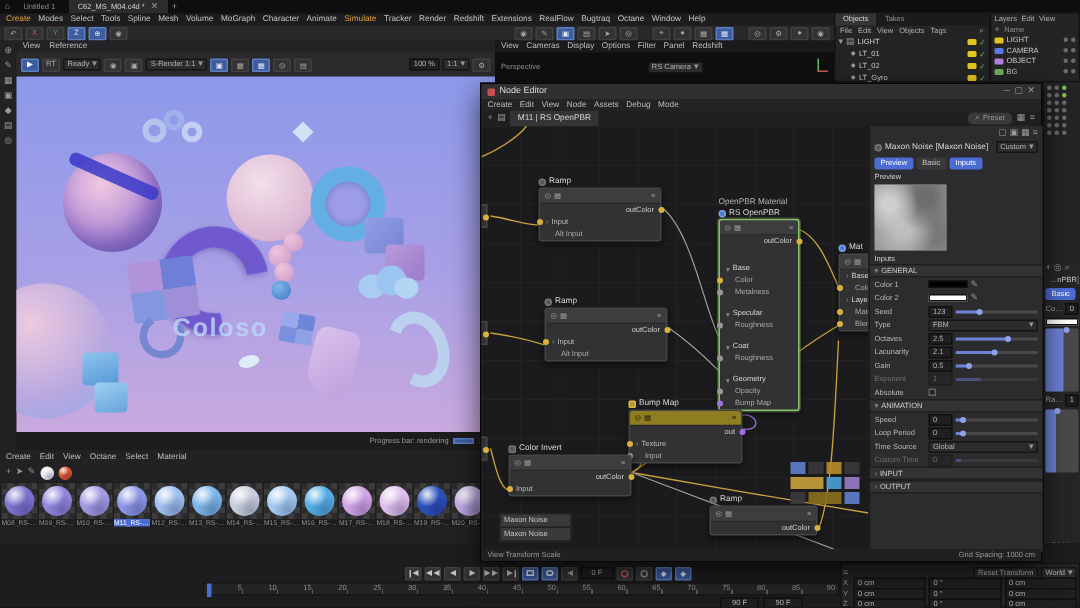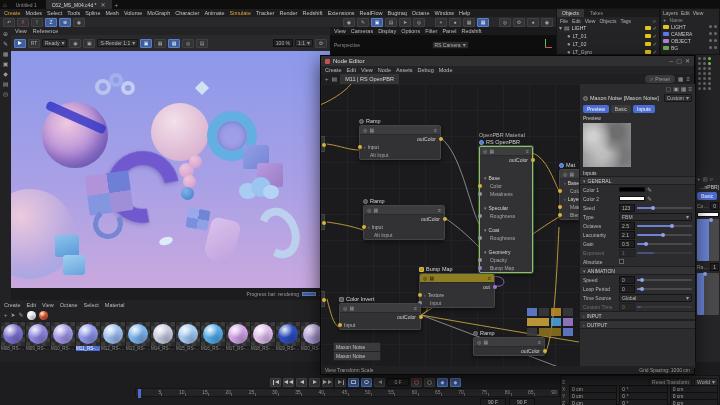--- a/index.html
+++ b/index.html
@@ -186,20 +186,21 @@
     <div class="shape ringC" style="left:228px;top:132px;width:18px;height:16px;background:#a9cdf2"></div>
     <div class="shape ringC" style="left:240px;top:126px;width:20px;height:20px;background:#9cc4f0"></div>
     <div class="shape ringC" style="left:252px;top:134px;width:16px;height:14px;background:#b4d4f4"></div>
     <div class="shape ringC" style="left:248px;top:156px;width:40px;height:52px;border:8px solid #bcd6f0;border-left-color:transparent;transform:rotate(-20deg);opacity:.9"></div>
     <div class="shape" style="left:196px;top:168px;width:30px;height:44px;background:linear-gradient(135deg,#d9c2ec,#c0a0dc);border-radius:8px 8px 10px 14px;transform:rotate(14deg)"></div>
     <div class="shape" style="left:176px;top:158px;width:22px;height:20px;background:conic-gradient(#6f86d8 25%,#8fa0e4 0 50%,#7a90de 0 75%,#9aa8ea 0);border-radius:2px;transform:rotate(10deg)"></div>
     <div class="shape ringC" style="left:-26px;top:138px;width:90px;height:90px;background:radial-gradient(circle at 40% 30%,#eccade,#b8a8e0 60%,#93a8e8)"></div>
     <div class="shape" style="left:44px;top:184px;width:24px;height:22px;background:linear-gradient(160deg,#8cc4ec,#5898d8);border-radius:3px"></div>
     <div class="shape" style="left:52px;top:204px;width:22px;height:20px;background:linear-gradient(160deg,#9fd0f0,#66a4dc);border-radius:3px"></div>
     <div class="shape ringC" style="left:148px;top:186px;width:14px;height:8px;background:#dcecf8;transform:rotate(-16deg)"></div>
+    <div class="shape f7" style="left:104px;top:158px;font-size:17px;font-weight:bold;letter-spacing:1px;color:#bcd4f6;opacity:.85">Coloso</div>
   </div>
 
   <div class="ab fx f5" style="left:0;top:261px;width:319px;height:12px;background:#1c1c1e;justify-content:flex-end;gap:3px;padding:0 4px;color:#9a9a9a">
     <span>Progress bar: rendering</span>
     <span style="width:14px;height:4px;background:#3d5d9e;border:1px solid #5d7fc2"></span>
     <span>1.0</span>
   </div>
 </div>
 
 <div class="ab" style="left:0;top:300px;width:330px;height:62px;background:#222224">

